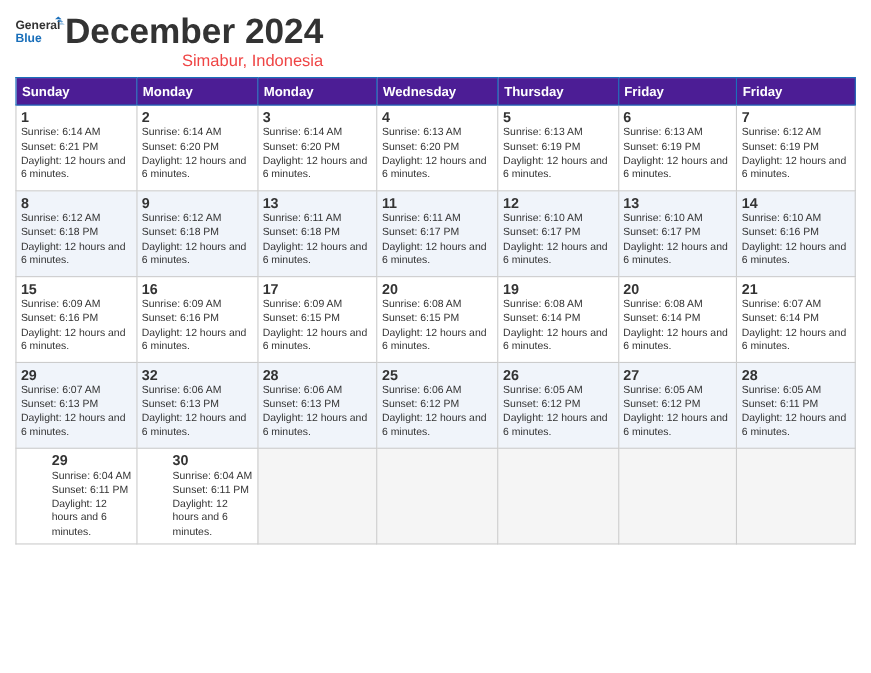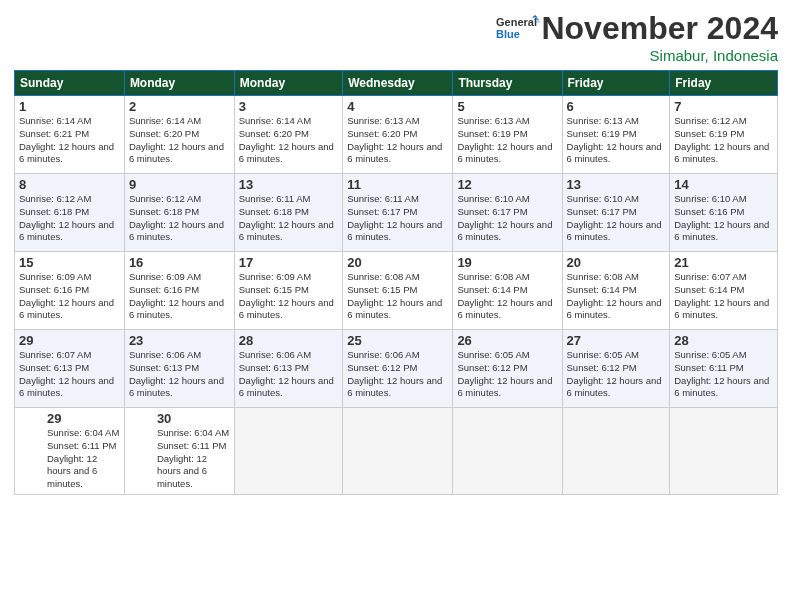--- a/index.html
+++ b/index.html
@@ -9,48 +9,48 @@
       width: 792px;
       height: 612px;
       overflow: hidden;
     }
     .container {
       width: 792px;
       padding: 10px 14px 10px 14px;
     }
     .header {
       display: flex;
-      justify-content: flex-end;
+      justify-content: flex-start;
       align-items: flex-start;
       margin-bottom: 6px;
     }
     .logo {
       display: flex;
       align-items: center;
       gap: 4px;
     }
     .title-block {
       text-align: right;
     }
     .month-title {
       font-size: 32px;
       font-weight: bold;
       color: #333;
     }
     .subtitle {
       font-size: 15px;
-      color: #15803d;
+      color: #ef4444;
     }
     table {
       width: 100%;
       border-collapse: collapse;
       font-size: 10px;
     }
     thead tr th {
-      background-color: #14532d;
+      background-color: #4c1d95;
       color: #fff;
       text-align: left;
       padding: 5px 5px;
       font-size: 12px;
       font-weight: bold;
       border: 1px solid #1a6fba;
       margin-left: 20px;
     }
     tbody tr td {
       border: 1px solid #ccc;
@@ -94,21 +94,21 @@
     <div class="logo">
     <svg width="45" height="40" viewBox="0 0 90 60" xmlns="http://www.w3.org/2000/svg">
       <text x="0" y="22" font-size="22" font-weight="bold" font-family="Arial" fill="#333">General</text>
       <text x="0" y="46" font-size="22" font-weight="bold" font-family="Arial" fill="#1a6fba">Blue</text>
       <polygon points="72,5 84,5 78,0" fill="#1a6fba"></polygon>
       <polygon points="75,10 87,10 81,5" fill="#1a6fba" opacity="0.7"></polygon>
       <polygon points="78,15 90,15 84,10" fill="#1a6fba" opacity="0.4"></polygon>
     </svg>
   </div>
     <div class="title-block">
-      <div class="month-title">November 2024</div>
+      <div class="month-title">December 2024</div>
       <div class="subtitle">Simabur, Indonesia</div>
     </div>
   </div>
 
   <table>
     <thead>
       <tr>
         <th>Sunday</th>
         <th>Monday</th>
         <th>Monday</th>
@@ -208,21 +208,21 @@
           <span class="day-num">21</span>
           <span class="day-info">Sunrise: 6:07 AM<br>Sunset: 6:14 PM<br>Daylight: 12 hours and 6 minutes.</span>
         </td>
         </tr>
         <tr>
           <td>
           <span class="day-num">29</span>
           <span class="day-info">Sunrise: 6:07 AM<br>Sunset: 6:13 PM<br>Daylight: 12 hours and 6 minutes.</span>
         </td>
           <td>
-          <span class="day-num">23</span>
+          <span class="day-num">32</span>
           <span class="day-info">Sunrise: 6:06 AM<br>Sunset: 6:13 PM<br>Daylight: 12 hours and 6 minutes.</span>
         </td>
           <td>
           <span class="day-num">28</span>
           <span class="day-info">Sunrise: 6:06 AM<br>Sunset: 6:13 PM<br>Daylight: 12 hours and 6 minutes.</span>
         </td>
           <td>
           <span class="day-num">25</span>
           <span class="day-info">Sunrise: 6:06 AM<br>Sunset: 6:12 PM<br>Daylight: 12 hours and 6 minutes.</span>
         </td>

